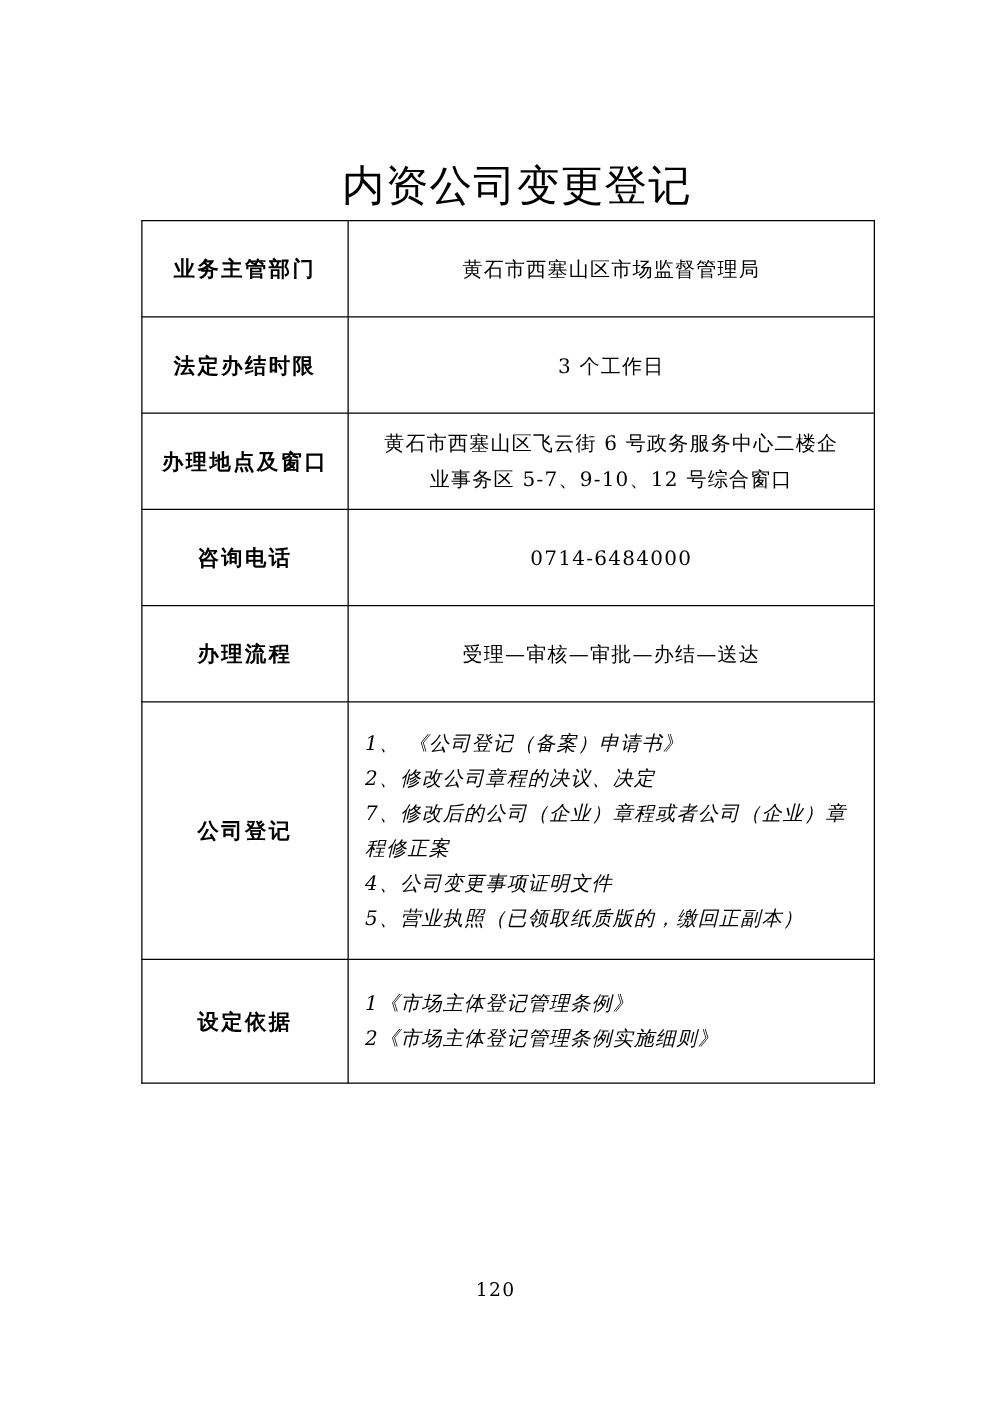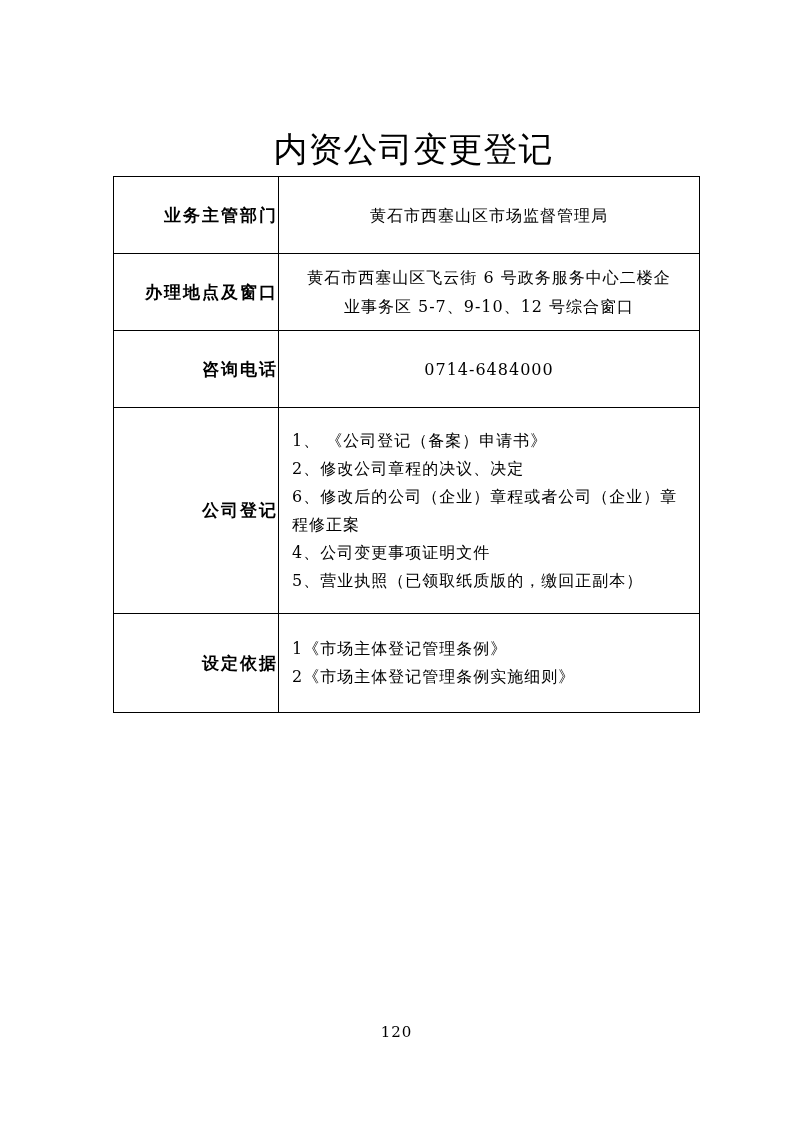--- a/index.html
+++ b/index.html
@@ -32,36 +32,36 @@
     border-collapse: collapse;
     table-layout: fixed;
   }
   table.info-table td {
     border: 1px solid #000000;
     vertical-align: middle;
     padding: 0;
   }
   td.cell-label {
     width: 164px;
-    text-align: right;
+    text-align: center;
     font-family: "DejaVu Sans", "Liberation Sans", sans-serif;
     font-weight: bold;
     font-size: 17px;
     letter-spacing: 2px;
   }
   td.cell-value {
     width: 404px;
     font-size: 16px;
     letter-spacing: 1px;
     line-height: 29px;
   }
   td.cell-value.center { text-align: center; padding: 4px 8px; }
   td.cell-value.left   { text-align: left; padding: 8px 10px 8px 13px; }
   .value-line { display: block; text-align: center; }
-  .material-item { display: block; text-align: left; line-height: 28px; }
+  .material-item { display: block; text-align: left; line-height: 28px; font-style: italic; }
   
   tr.r0 td { height: 68px; }
   tr.r1 td { height: 67px; }
   tr.r2 td { height: 68px; }
   tr.r3 td { height: 68px; }
   tr.r4 td { height: 71px; }
   tr.r5 td { height: 68px; }
   tr.r6 td { height: 68px; }
   tr.r7 td { height: 68px; }
   tr.r8 td { height: 189px; }
@@ -82,37 +82,45 @@
 <div class="page">
 
   <h1 class="page-title">内资公司变更登记</h1>
 
   <table class="info-table">
     <tbody>
       <tr class="r0">
         <td class="cell-label">业务主管部门</td>
         <td class="cell-value center">黄石市西塞山区市场监督管理局</td>
       </tr>
+      <tr class="r2">
+        <td class="cell-label">法定办结时限</td>
+        <td class="cell-value center">3 个工作日</td>
+      </tr>
       <tr class="r5">
         <td class="cell-label">办理地点及窗口</td>
         <td class="cell-value center">
           <span class="value-line">黄石市西塞山区飞云街 6 号政务服务中心二楼企</span>
           <span class="value-line">业事务区 5-7、9-10、12 号综合窗口</span>
         </td>
       </tr>
       <tr class="r6">
         <td class="cell-label">咨询电话</td>
         <td class="cell-value center">0714-6484000</td>
       </tr>
+      <tr class="r7">
+        <td class="cell-label">办理流程</td>
+        <td class="cell-value center">受理—审核—审批—办结—送达</td>
+      </tr>
       <tr class="r8">
         <td class="cell-label">公司登记</td>
         <td class="cell-value left">
           <span class="material-item">1、 《公司登记（备案）申请书》</span>
           <span class="material-item">2、修改公司章程的决议、决定</span>
-          <span class="material-item">6、修改后的公司（企业）章程或者公司（企业）章程修正案</span>
+          <span class="material-item">7、修改后的公司（企业）章程或者公司（企业）章程修正案</span>
           <span class="material-item">4、公司变更事项证明文件</span>
           <span class="material-item">5、营业执照（已领取纸质版的，缴回正副本）</span>
         </td>
       </tr>
       <tr class="r9">
         <td class="cell-label">设定依据</td>
         <td class="cell-value left">
           <span class="material-item">1《市场主体登记管理条例》</span>
           <span class="material-item">2《市场主体登记管理条例实施细则》</span>
         </td>

